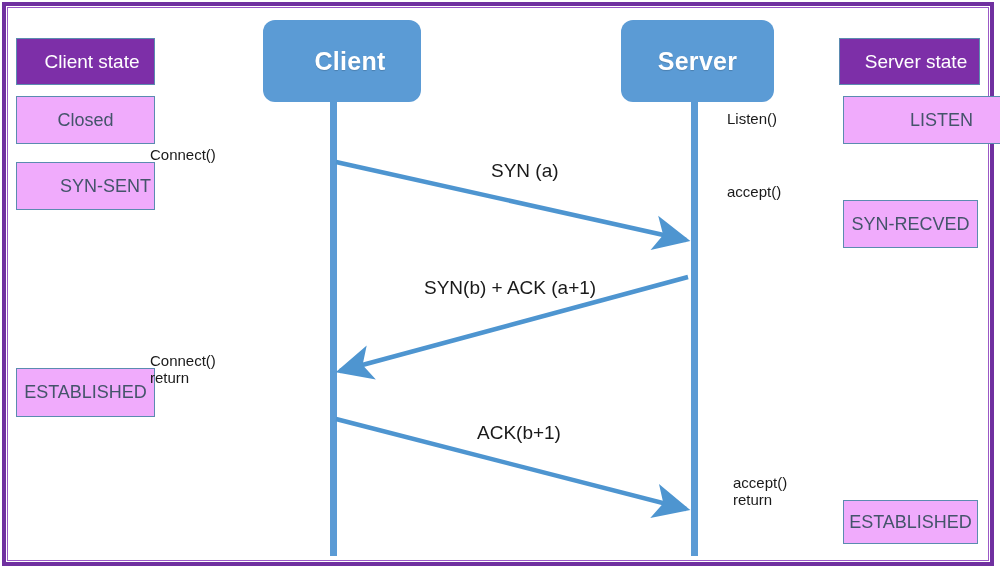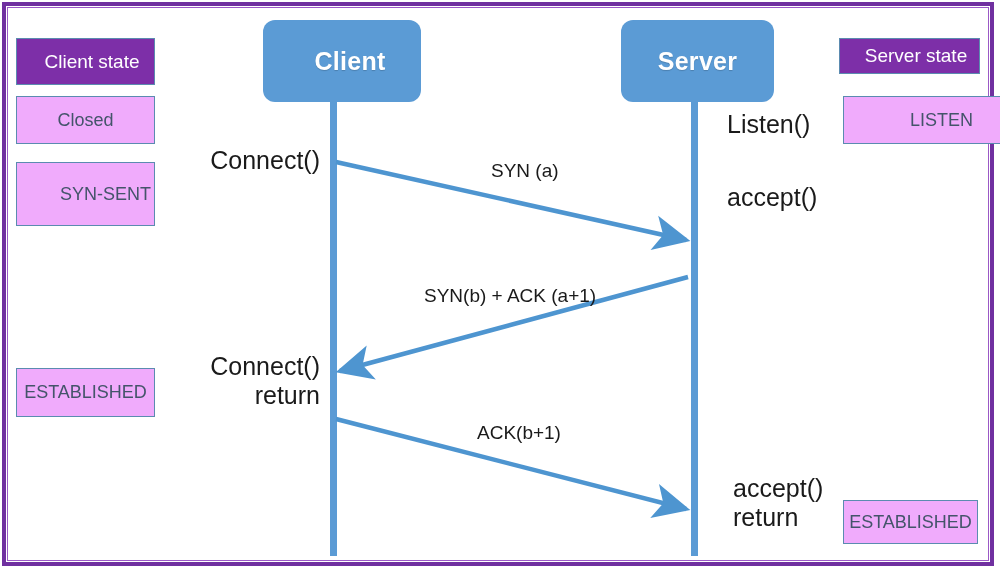--- a/index.html
+++ b/index.html
@@ -84,25 +84,25 @@
     align-items: center;
     justify-content: center;
     color: #44546A;
     font-size: 18px;
   }
 
   
   .annot {
     position: absolute;
     color: #1a1a1a;
-    font-size: 25px;
+    font-size: 15px;
     line-height: 1.15;
     white-space: pre-line;
   }
-  .annot.right  { text-align: right; }
+  .annot.right  { }
   .annot.left   { text-align: left; }
 
   
   .msg-label {
     position: absolute;
     color: #1a1a1a;
     font-size: 19px;
     white-space: nowrap;
     background: transparent;
   }
@@ -133,32 +133,35 @@
   <div class="participant" style="left:621px; top:20px; width:153px; height:82px;">
     <span>Server</span>
   </div>
 
   <div class="state-header" style="left:16px; top:38px; width:139px; height:47px;">
     <span>Client state</span>
   </div>
   <div class="state-box" style="left:16px; top:96px; width:139px; height:48px;">
     <span>Closed</span>
   </div>
-  <div class="state-box" style="left:16px; top:162px; width:139px; height:64px;padding-left:40px;">
+  <div class="state-box" style="left:16px; top:162px; width:139px; height:48px;padding-left:40px;">
     <span>SYN-SENT</span>
   </div>
   <div class="state-box" style="left:16px; top:368px; width:139px; height:49px;">
     <span>ESTABLISHED</span>
   </div>
 
-  <div class="state-header" style="left:839px; top:38px; width:141px; height:36px;">
+  <div class="state-header" style="left:839px; top:38px; width:141px; height:47px;">
     <span>Server state</span>
   </div>
   <div class="state-box" style="left:843px; top:96px; width:161px; height:48px;padding-left:36px;">
     <span>LISTEN</span>
+  </div>
+  <div class="state-box" style="left:843px; top:200px; width:135px; height:48px;">
+    <span>SYN-RECVED</span>
   </div>
   <div class="state-box" style="left:843px; top:500px; width:135px; height:44px;">
     <span>ESTABLISHED</span>
   </div>
 
   <div class="annot right" style="left:150px; top:146px; width:170px;">Connect()</div>
   <div class="annot right" style="left:150px; top:352px; width:170px;">Connect()
 return</div>
 
   <div class="annot left" style="left:727px; top:110px; width:180px;">Listen()</div>
@@ -177,16 +180,16 @@
     </defs>
 
     <line x1="336" y1="162" x2="686" y2="240" stroke="#4E95D0" stroke-width="4.5" marker-end="url(#arrowR)"></line>
 
     <line x1="688" y1="277" x2="340" y2="371" stroke="#4E95D0" stroke-width="4.5" marker-end="url(#arrowL)"></line>
 
     <line x1="336" y1="419" x2="686" y2="509" stroke="#4E95D0" stroke-width="4.5" marker-end="url(#arrowR)"></line>
   </svg>
 
   <div class="msg-label" style="left:491px; top:160px;">SYN (a)</div>
-  <div class="msg-label" style="left:424px; top:277px;margin-top:8px;">SYN(b) + ACK (a+1)</div>
+  <div class="msg-label" style="left:424px; top:277px;">SYN(b) + ACK (a+1)</div>
   <div class="msg-label" style="left:477px; top:422px;">ACK(b+1)</div>
 
 </div>
 
 </body></html>

